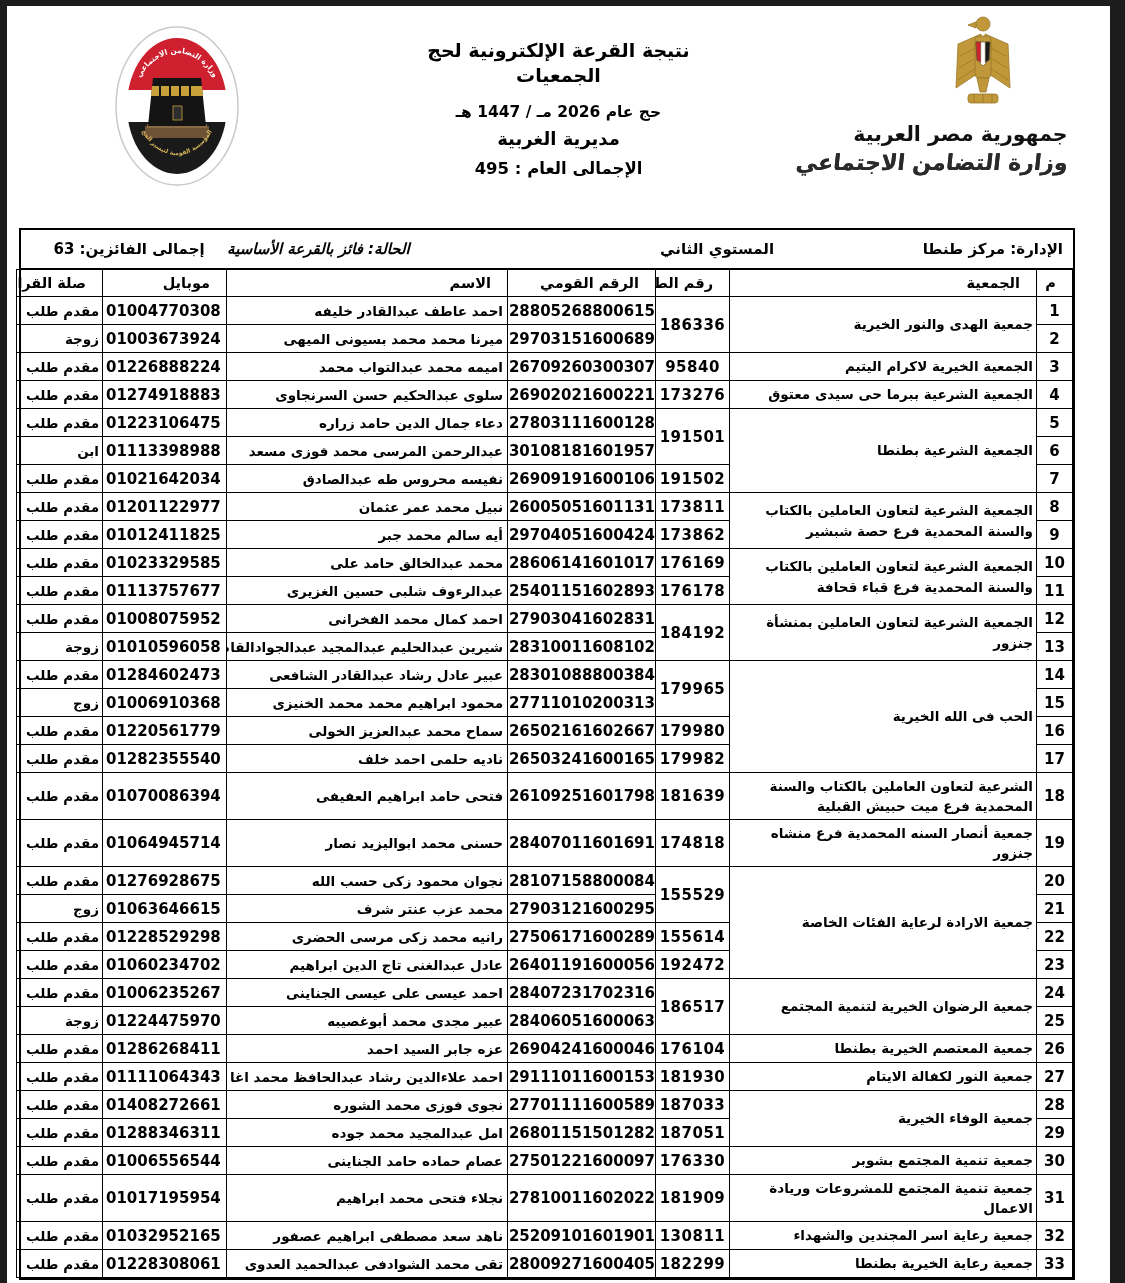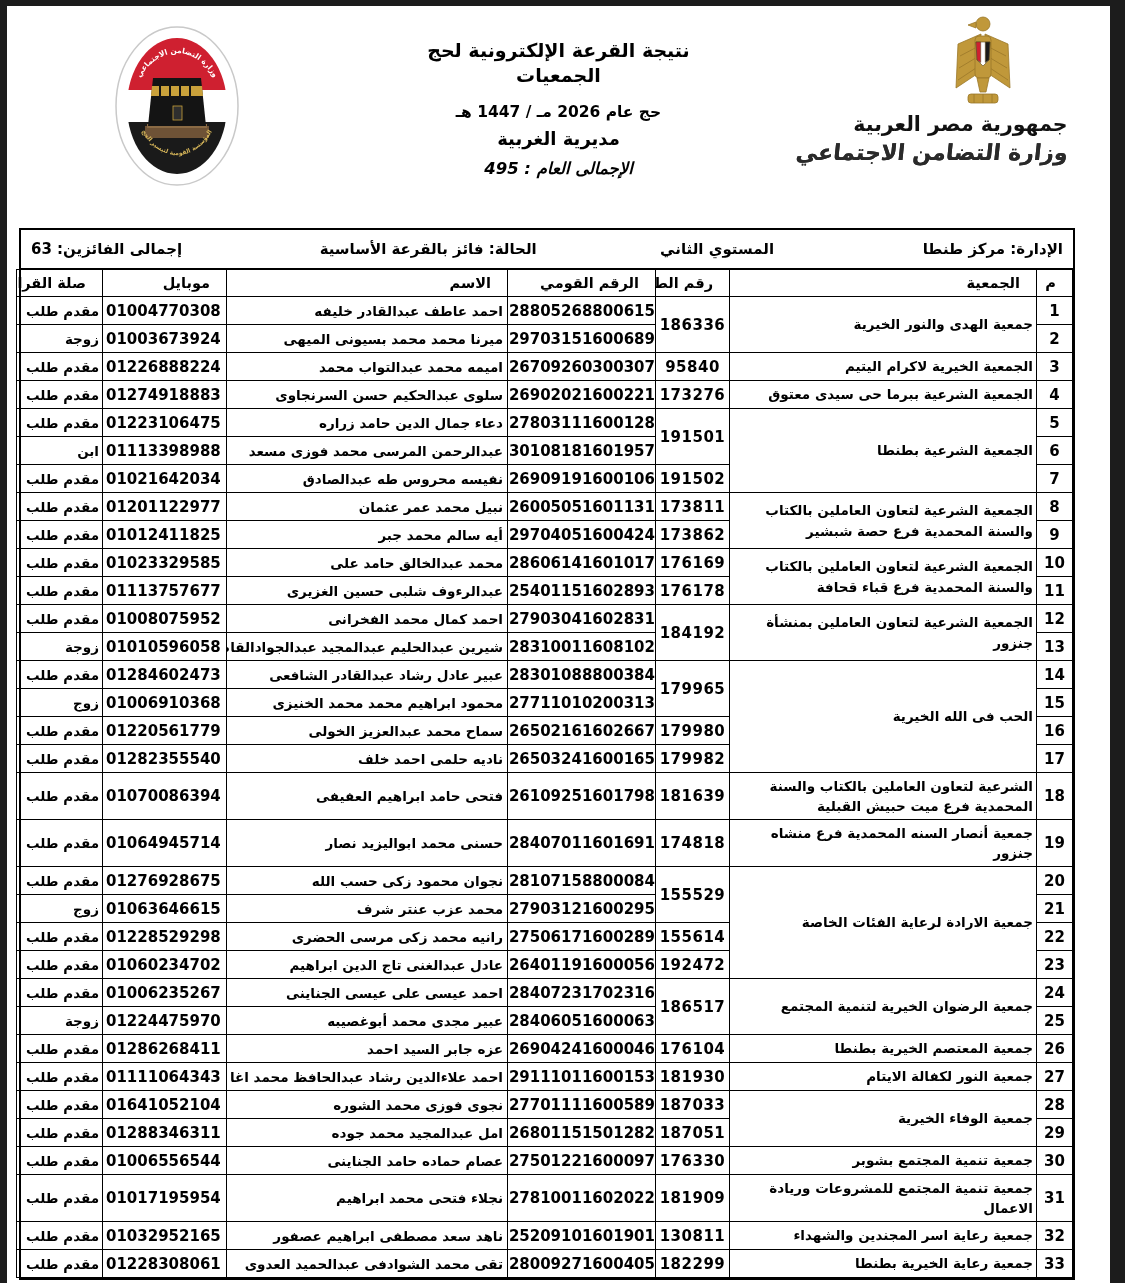--- a/index.html
+++ b/index.html
@@ -7,38 +7,38 @@
   body { background:#1c1c1c; font-family:"DejaVu Sans", sans-serif; }
   .page { position:absolute; left:7px; top:6px; width:1103px; height:1277px; background:#ffffff; direction:rtl; }
 
   
   .header { position:relative; height:216px; }
 
   .titles { position:absolute; top:16px; left:0; right:0; text-align:center; font-weight:bold; color:#000; }
   .title-main { width:300px; margin:16px auto; font-size:19px; line-height:1.3; }
   .title-sub  { margin-top:9px;  font-size:15.5px; }
   .title-dir  { margin-top:7px;  font-size:18px; }
-  .title-tot  { margin-top:10px; font-size:16.5px;font-style:italic; }
+  .title-tot  { margin-top:10px; font-size:16.5px; }
 
   .emblem-block { position:absolute; top:6px; right:42px; width:215px; text-align:center; }
   .emblem-block svg { display:block; margin:0 auto; }
-  .country-name { margin-top:2px; font-size:20.5px; font-weight:bold; color:#111; white-space:nowrap; }
+  .country-name { margin-top:12px; font-size:20.5px; font-weight:bold; color:#111; white-space:nowrap; }
   .ministry-calligraphy { margin-top:4px; font-size:22px; font-weight:bold; color:#2a2a2a;
       transform:skewX(-6deg); letter-spacing:-1px; text-shadow:0 0 0.6px #2a2a2a; white-space:nowrap; }
 
   .logo-block { position:absolute; top:20px; left:108px; width:124px; height:160px; }
 
   
   .table-wrap { position:absolute; top:222px; left:12px; width:1056px; border:2px solid #000; background:#fff; }
   .info-row { display:flex; direction:rtl; align-items:center; height:39px;
               border-bottom:1px solid #000; font-size:15px; font-weight:bold; padding:0 10px; }
   .info-admin   { flex:0 0 28%; text-align:right;padding-left:24px; }
   .info-level   { flex:0 0 23%; text-align:right; }
-  .info-status  { flex:0 0 30%; text-align:right; }
-  .info-winners { flex:0 0 19%; text-align:left; }
+  .info-status  { flex:0 0 30%; text-align:left;font-style:italic; }
+  .info-winners { flex:0 0 19%; text-align:center; }
 
   table { width:100%; border-collapse:collapse; table-layout:fixed; direction:rtl; }
   th, td { border:1px solid #000; font-weight:bold; color:#000; overflow:hidden; vertical-align:middle; }
   thead tr { height:27px; }
   th { font-size:14.5px; text-align:right; padding:0 16px; white-space:nowrap; }
   tbody tr { height:28px; }
   tbody tr.tall { height:47px; }
   td.num    { font-size:15px;   text-align:center; }
   td.assoc  { font-size:13.5px; padding:1px 3px; line-height:1.5; }
   td.req    { font-size:15px;   text-align:center; letter-spacing:0.5px; }
@@ -385,21 +385,21 @@
             <td class="name">احمد علاءالدين رشاد عبدالحافظ محمد اغا</td>
             <td class="mobile">01111064343</td>
             <td class="rel">مقدم طلب</td>
           </tr>
           <tr>
             <td class="num">28</td>
             <td class="assoc" rowspan="2">جمعية الوفاء الخيرية</td>
             <td class="req">187033</td>
             <td class="id">27701111600589</td>
             <td class="name">نجوى فوزى محمد الشوره</td>
-            <td class="mobile">01641052104</td>
+            <td class="mobile">01408272661</td>
             <td class="rel">مقدم طلب</td>
           </tr>
           <tr>
             <td class="num">29</td>
             <td class="req">187051</td>
             <td class="id">26801151501282</td>
             <td class="name">امل عبدالمجيد محمد جوده</td>
             <td class="mobile">01288346311</td>
             <td class="rel">مقدم طلب</td>
           </tr>

